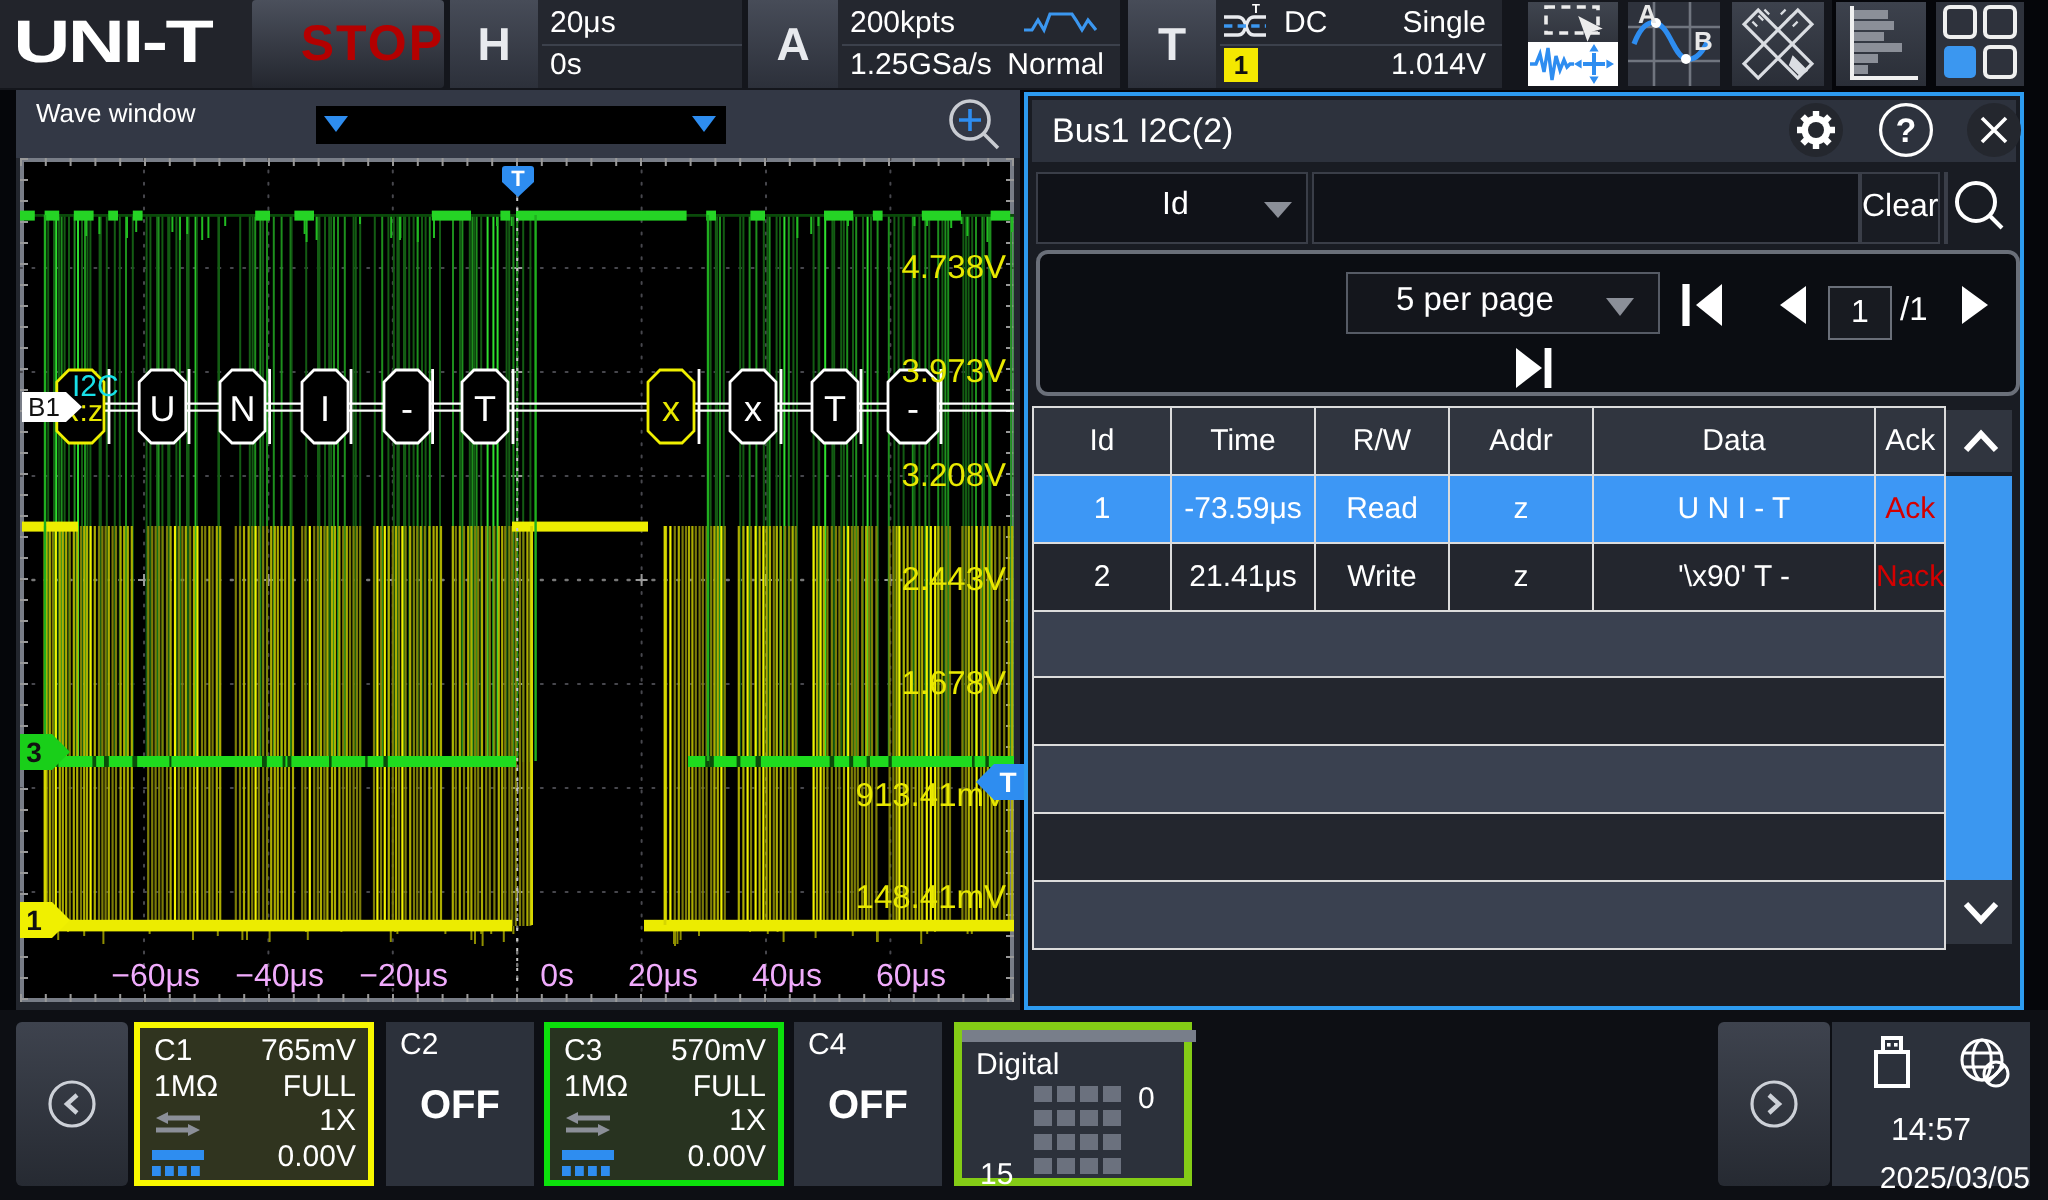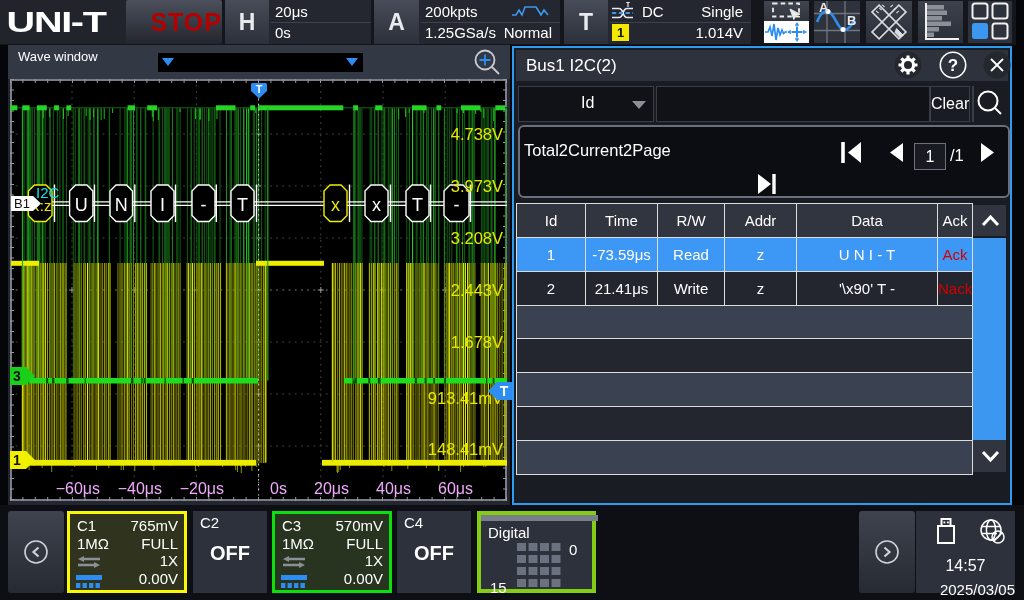--- a/index.html
+++ b/index.html
@@ -1,19 +1,19 @@
 <!DOCTYPE html>
 <html><head><meta charset="utf-8">
 <style>
 *{margin:0;padding:0;box-sizing:border-box}
 html,body{width:1024px;height:600px;background:#000;font-family:"Liberation Sans",sans-serif;overflow:hidden}
 .abs{position:absolute}
 #root{position:relative;width:1024px;height:600px;background:#05060a}
 
-#topbar{position:absolute;left:0;top:0;width:1016px;height:45px;background:#14161c}
+#topbar{position:absolute;left:0;top:0;width:916px;height:45px;background:#14161c}
 #logo{position:absolute;left:0;top:0;width:124px;height:44px;background:#22242b;color:#fff;font-weight:bold;font-size:30px;line-height:44px;text-align:left;padding-left:5px;transform:scaleX(1.32);transform-origin:0 0;letter-spacing:-1px}
 .gbtn{position:absolute;top:0;height:44px;background:linear-gradient(#4b505c,#23262e);border-radius:2px}
 #stopbtn{left:126px;width:96px;color:#b40000;font-weight:bold;font-size:25px;text-align:right;line-height:44px;letter-spacing:1px}
 .sect{position:absolute;top:0;height:44px;background:#24272f}
 .slabel{position:absolute;left:0;top:0;height:44px;background:linear-gradient(#474c58,#2c303a);color:#e8eaee;font-size:23px;font-weight:bold;text-align:center;line-height:44px}
 .srow{position:absolute;color:#fff;font-size:15px;line-height:21px}
 
 #wavepanel{position:absolute;left:8px;top:45px;width:502px;height:460px;background:#23262e}
 #waveheader{position:absolute;left:0;top:0;width:502px;height:34px;background:#333845;color:#fff}
 #wavetitle{position:absolute;left:10px;top:4px;font-size:13px}
@@ -786,21 +786,26 @@
     <div class="abs" style="left:142px;top:0;width:274px;height:36px;background:#101218;border:1px solid #3a3e48"></div>
     <div class="abs" style="left:416px;top:0;width:40px;height:36px;border:1px solid #3a3e48;color:#fff;font-size:16px;text-align:center;line-height:34px">Clear</div>
     <div class="abs" style="left:458px;top:0;width:1.5px;height:36px;background:#3a3e48"></div>
     <svg class="abs" style="left:461px;top:2px" width="32" height="32" viewBox="0 0 32 32">
       <circle cx="13" cy="13" r="9.5" fill="none" stroke="#fff" stroke-width="2"></circle>
       <path d="M19.5 19.5 L26 26" stroke="#fff" stroke-width="2"></path>
     </svg>
   </div>
 
   <div id="pagebox">
-    <div class="abs" style="left:4px;top:14px;font-size:16.5px">Total2Current2Page</div>
+    <div class="abs" style="left:153px;top:9px;width:157px;height:31px;border:1.5px solid #565b65;background:#14161c">
+      <div class="abs" style="left:24px;top:4px;font-size:16.5px">5 per page</div>
+      <svg class="abs" style="left:128px;top:11px" width="16" height="11">
+            <path d="M1 1 L15 1 L8 10 Z" fill="#8b8f98"></path>
+          </svg>
+    </div>
     <svg class="abs" style="left:320px;top:13px" width="24" height="25" viewBox="0 0 24 25">
           <path d="M3 2 V23" stroke="#fff" stroke-width="3.6"></path>
           <path d="M21 2 L8 12.5 L21 23 Z" fill="#fff"></path>
         </svg>
     <svg class="abs" style="left:366px;top:13px" width="20" height="25" viewBox="0 0 20 25">
           <path d="M17 3 L4 12.5 L17 22 Z" fill="#fff"></path>
         </svg>
     <div class="abs" style="left:394px;top:16px;width:32px;height:27px;background:#181b21;border:1px solid #6a6f79;font-size:16px;text-align:center;line-height:26px">1</div>
     <div class="abs" style="left:430px;top:19px;font-size:16.5px">/1</div>
     <svg class="abs" style="left:458px;top:13px" width="20" height="25" viewBox="0 0 20 25">

